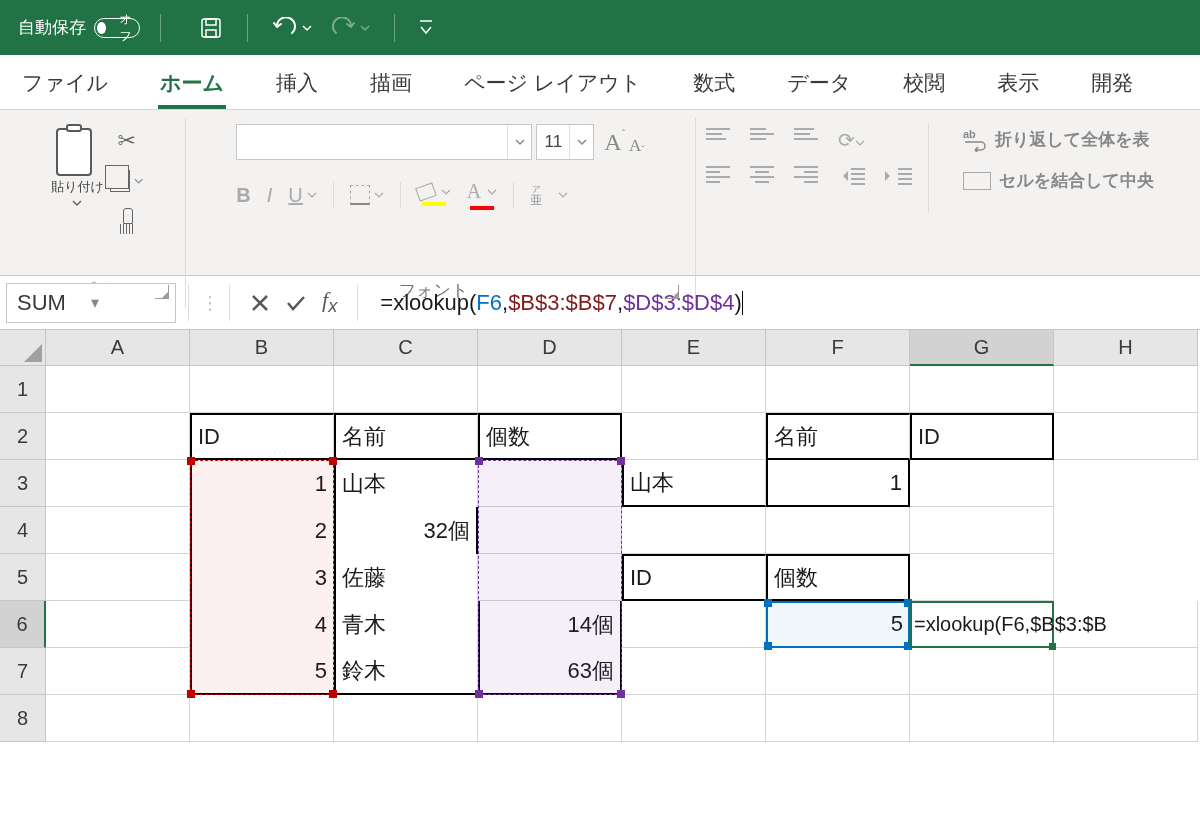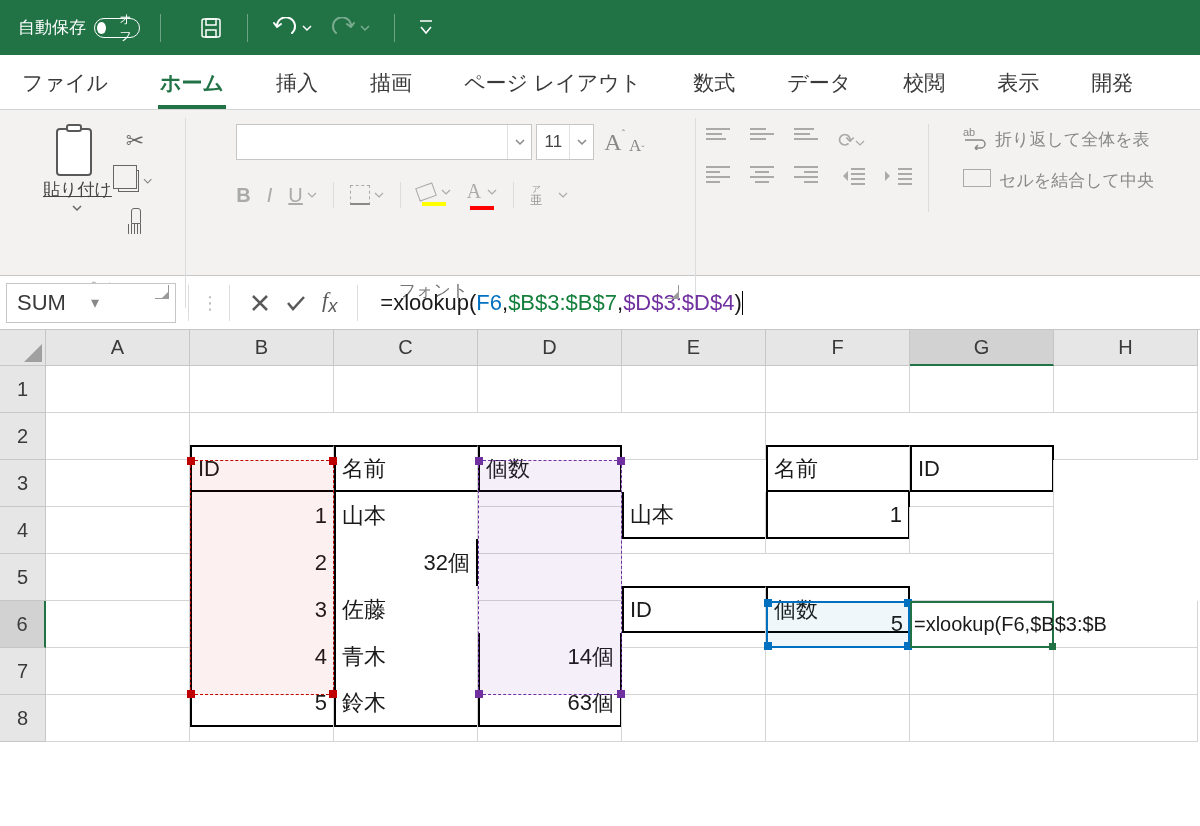--- a/index.html
+++ b/index.html
@@ -29,21 +29,21 @@
   .group-body { display: flex; align-items: flex-start; gap: 6px; flex: 1; padding-top: 6px; }
   .group-label { font-size: 17px; color: #737373; padding: 4px 0 6px 0; display: flex; align-items: center; gap: 16px; }
   .dialog-launcher { width: 14px; height: 14px; border: 1px solid #9a9a9a; border-top: none; border-left: none; position: relative; }
   .dialog-launcher::after { content: ""; position: absolute; right: -1px; bottom: -1px; border: 4px solid transparent; border-right-color: #9a9a9a; border-bottom-color: #9a9a9a; }
 
   
   .paste-col { display: flex; flex-direction: column; align-items: center; gap: 2px; }
   .paste-icon { width: 42px; height: 52px; position: relative; }
   .clipboard-shape { width: 36px; height: 48px; border: 2px solid #595959; border-radius: 4px; position: absolute; left: 0; top: 4px; background: #fff; }
   .clipboard-clip { width: 16px; height: 8px; border: 2px solid #595959; border-radius: 3px; position: absolute; top: 0; left: 10px; background: #fff; }
-  .paste-label { font-size: 17px; color: #444; text-decoration: underline; }
+  .paste-label { font-size: 13px; color: #444; }
   .small-col { display: flex; flex-direction: column; gap: 10px; padding-top: 2px; }
   .small-btn { width: 34px; height: 30px; display: flex; align-items: center; justify-content: center; color: #666; }
   .scissors { font-size: 22px; }
   .copy-icon { width: 22px; height: 22px; border: 1.5px solid #666; position: relative; }
   .copy-icon::before { content: ""; position: absolute; width: 22px; height: 22px; border: 1.5px solid #666; top: -6px; left: -6px; background: #f3f2f1; }
   .brush { width: 22px; height: 26px; position: relative; }
   .brush::before { content: ""; position: absolute; top: 0; left: 7px; width: 8px; height: 14px; border: 1.5px solid #666; border-radius: 3px 3px 0 0; }
   .brush::after { content: ""; position: absolute; bottom: 0; left: 4px; width: 14px; height: 10px; background: repeating-linear-gradient(90deg, #666 0 1.5px, transparent 1.5px 3px); }
 
   
@@ -72,63 +72,63 @@
   .align-icon { display: flex; flex-direction: column; gap: 3px; width: 24px; height: 20px; }
   .align-icon span { height: 2px; background: #aaa; }
   .rot-icon { font-size: 20px; }
   .indent-row { display: flex; gap: 20px; color: #aaa; margin-top: 14px; }
   .indent-icon { display: flex; align-items: center; gap: 3px; }
   .indent-lines { display: flex; flex-direction: column; gap: 3px; }
   .indent-lines span { width: 14px; height: 2px; background: #aaa; }
   .tri-left { border: 5px solid transparent; border-right-color: #aaa; }
   .tri-right { border: 5px solid transparent; border-left-color: #aaa; }
   .wrap-merge { display: flex; flex-direction: column; gap: 18px; margin-left: 18px; color: #888; font-size: 17px; padding-top: 4px; }
-  .wm-item { display: flex; gap: 8px; }
+  .wm-item { display: flex; align-items: center; gap: 8px; font-weight: bold; }
   .wrap-icon { width: 24px; height: 20px; position: relative; }
   .wrap-icon::before { content: "ab"; position: absolute; top: -2px; font-size: 11px; color: #888; }
   .wrap-icon svg { position: absolute; bottom: -2px; }
   .merge-icon { width: 28px; height: 18px; border: 1.5px solid #aaa; position: relative; }
   .merge-icon::after { content: ""; position: absolute; left: -5px; right: -5px; top: 7px; height: 2px; background: transparent; }
 
   .group-label-row { display: flex; align-items: center; justify-content: space-between; width: 100%; padding: 0 6px; }
 
   
   .formula-bar { height: 54px; display: flex; align-items: center; border-bottom: 1px solid #c6c6c6; background: #fff; }
   .namebox { width: 170px; height: 40px; margin-left: 6px; background: #fff; border: 1px solid #c6c6c6; display: flex; align-items: center; font-size: 22px; color: #3a3a3a; padding: 0 10px; }
   .namebox span { flex: 1; }
   .nb-arrow { color: #888; font-size: 16px; }
   .fb-sep { width: 1px; height: 36px; background: #ddd; margin: 0 12px; }
   .fb-dots { color: #bbb; font-size: 18px; letter-spacing: -2px; }
   .fb-btn { width: 36px; height: 36px; display: flex; align-items: center; justify-content: center; color: #595959; font-size: 22px; }
   .fx { font-style: italic; font-family: serif; font-size: 22px; color: #5a5a5a; margin: 0 8px; }
   .formula-input { flex: 1; height: 40px; border: none; font-size: 22px; padding: 0 10px; display: flex; align-items: center; }
   .formula-input .p-black { color: #1a1a1a; }
   .formula-input .p-blue { color: #0070c0; }
-  .formula-input .p-red { color: #15803d; }
+  .formula-input .p-red { color: #7f1d1d; }
   .formula-input .p-purple { color: #7030a0; }
   .cursor { display: inline-block; width: 1px; height: 24px; background: #000; vertical-align: middle; animation: blink 1s step-start infinite; }
   @keyframes blink { 50% { opacity: 0; } }
 
   
   .grid-area { position: relative; }
   .col-headers { display: flex; height: 36px; }
   .select-all { width: 46px; height: 36px; background: #e6e6e6; border-right: 1px solid #c6c6c6; border-bottom: 1px solid #c6c6c6; position: relative; }
   .select-all::after { content: ""; position: absolute; right: 3px; bottom: 3px; border: 9px solid transparent; border-right-color: #a0a0a0; border-bottom-color: #a0a0a0; }
   .col-h { width: 144px; height: 36px; background: #e6e6e6; border-right: 1px solid #c6c6c6; border-bottom: 1px solid #c6c6c6; display: flex; align-items: center; justify-content: center; font-size: 20px; color: #3a3a3a; }
   .col-h.active { background: #d2d2d2; border-bottom: 2px solid #217346; }
   .rows { display: flex; flex-direction: column; }
   .row { display: flex; height: 47px; }
   .row-h { width: 46px; background: #e6e6e6; border-right: 1px solid #c6c6c6; border-bottom: 1px solid #c6c6c6; display: flex; align-items: center; justify-content: center; font-size: 20px; color: #3a3a3a; }
   .row-h.active { background: #d2d2d2; border-right: 2px solid #217346; }
   .cell { width: 144px; height: 47px; border-right: 1px solid #d4d4d4; border-bottom: 1px solid #d4d4d4; display: flex; align-items: center; font-size: 22px; color: #1a1a1a; padding: 0 6px; position: relative; }
   .cell.right { justify-content: flex-end; }
   .cell.left { justify-content: flex-start; }
 
   
-  .thick-l { border-left: 2px solid #000 !important; margin-top: 32px; }
+  .thick-l { border-left: 2px solid #000 !important; }
   .thick-r { border-right: 2px solid #000 !important; }
   .thick-t { border-top: 2px solid #000 !important; }
   .thick-b { border-bottom: 2px solid #000 !important; }
 
   
   .range-overlay { position: absolute; pointer-events: none; }
   .range-red { border: 1.5px dashed #c00000; background: rgba(220, 0, 0, 0.06); }
   .range-purple { border: 1.5px dashed #7030a0; background: rgba(112, 48, 160, 0.08); }
   .range-blue { border: 2px solid #0070c0; background: rgba(0, 112, 192, 0.06); }
   .range-green { border: 2px solid #217346; }

